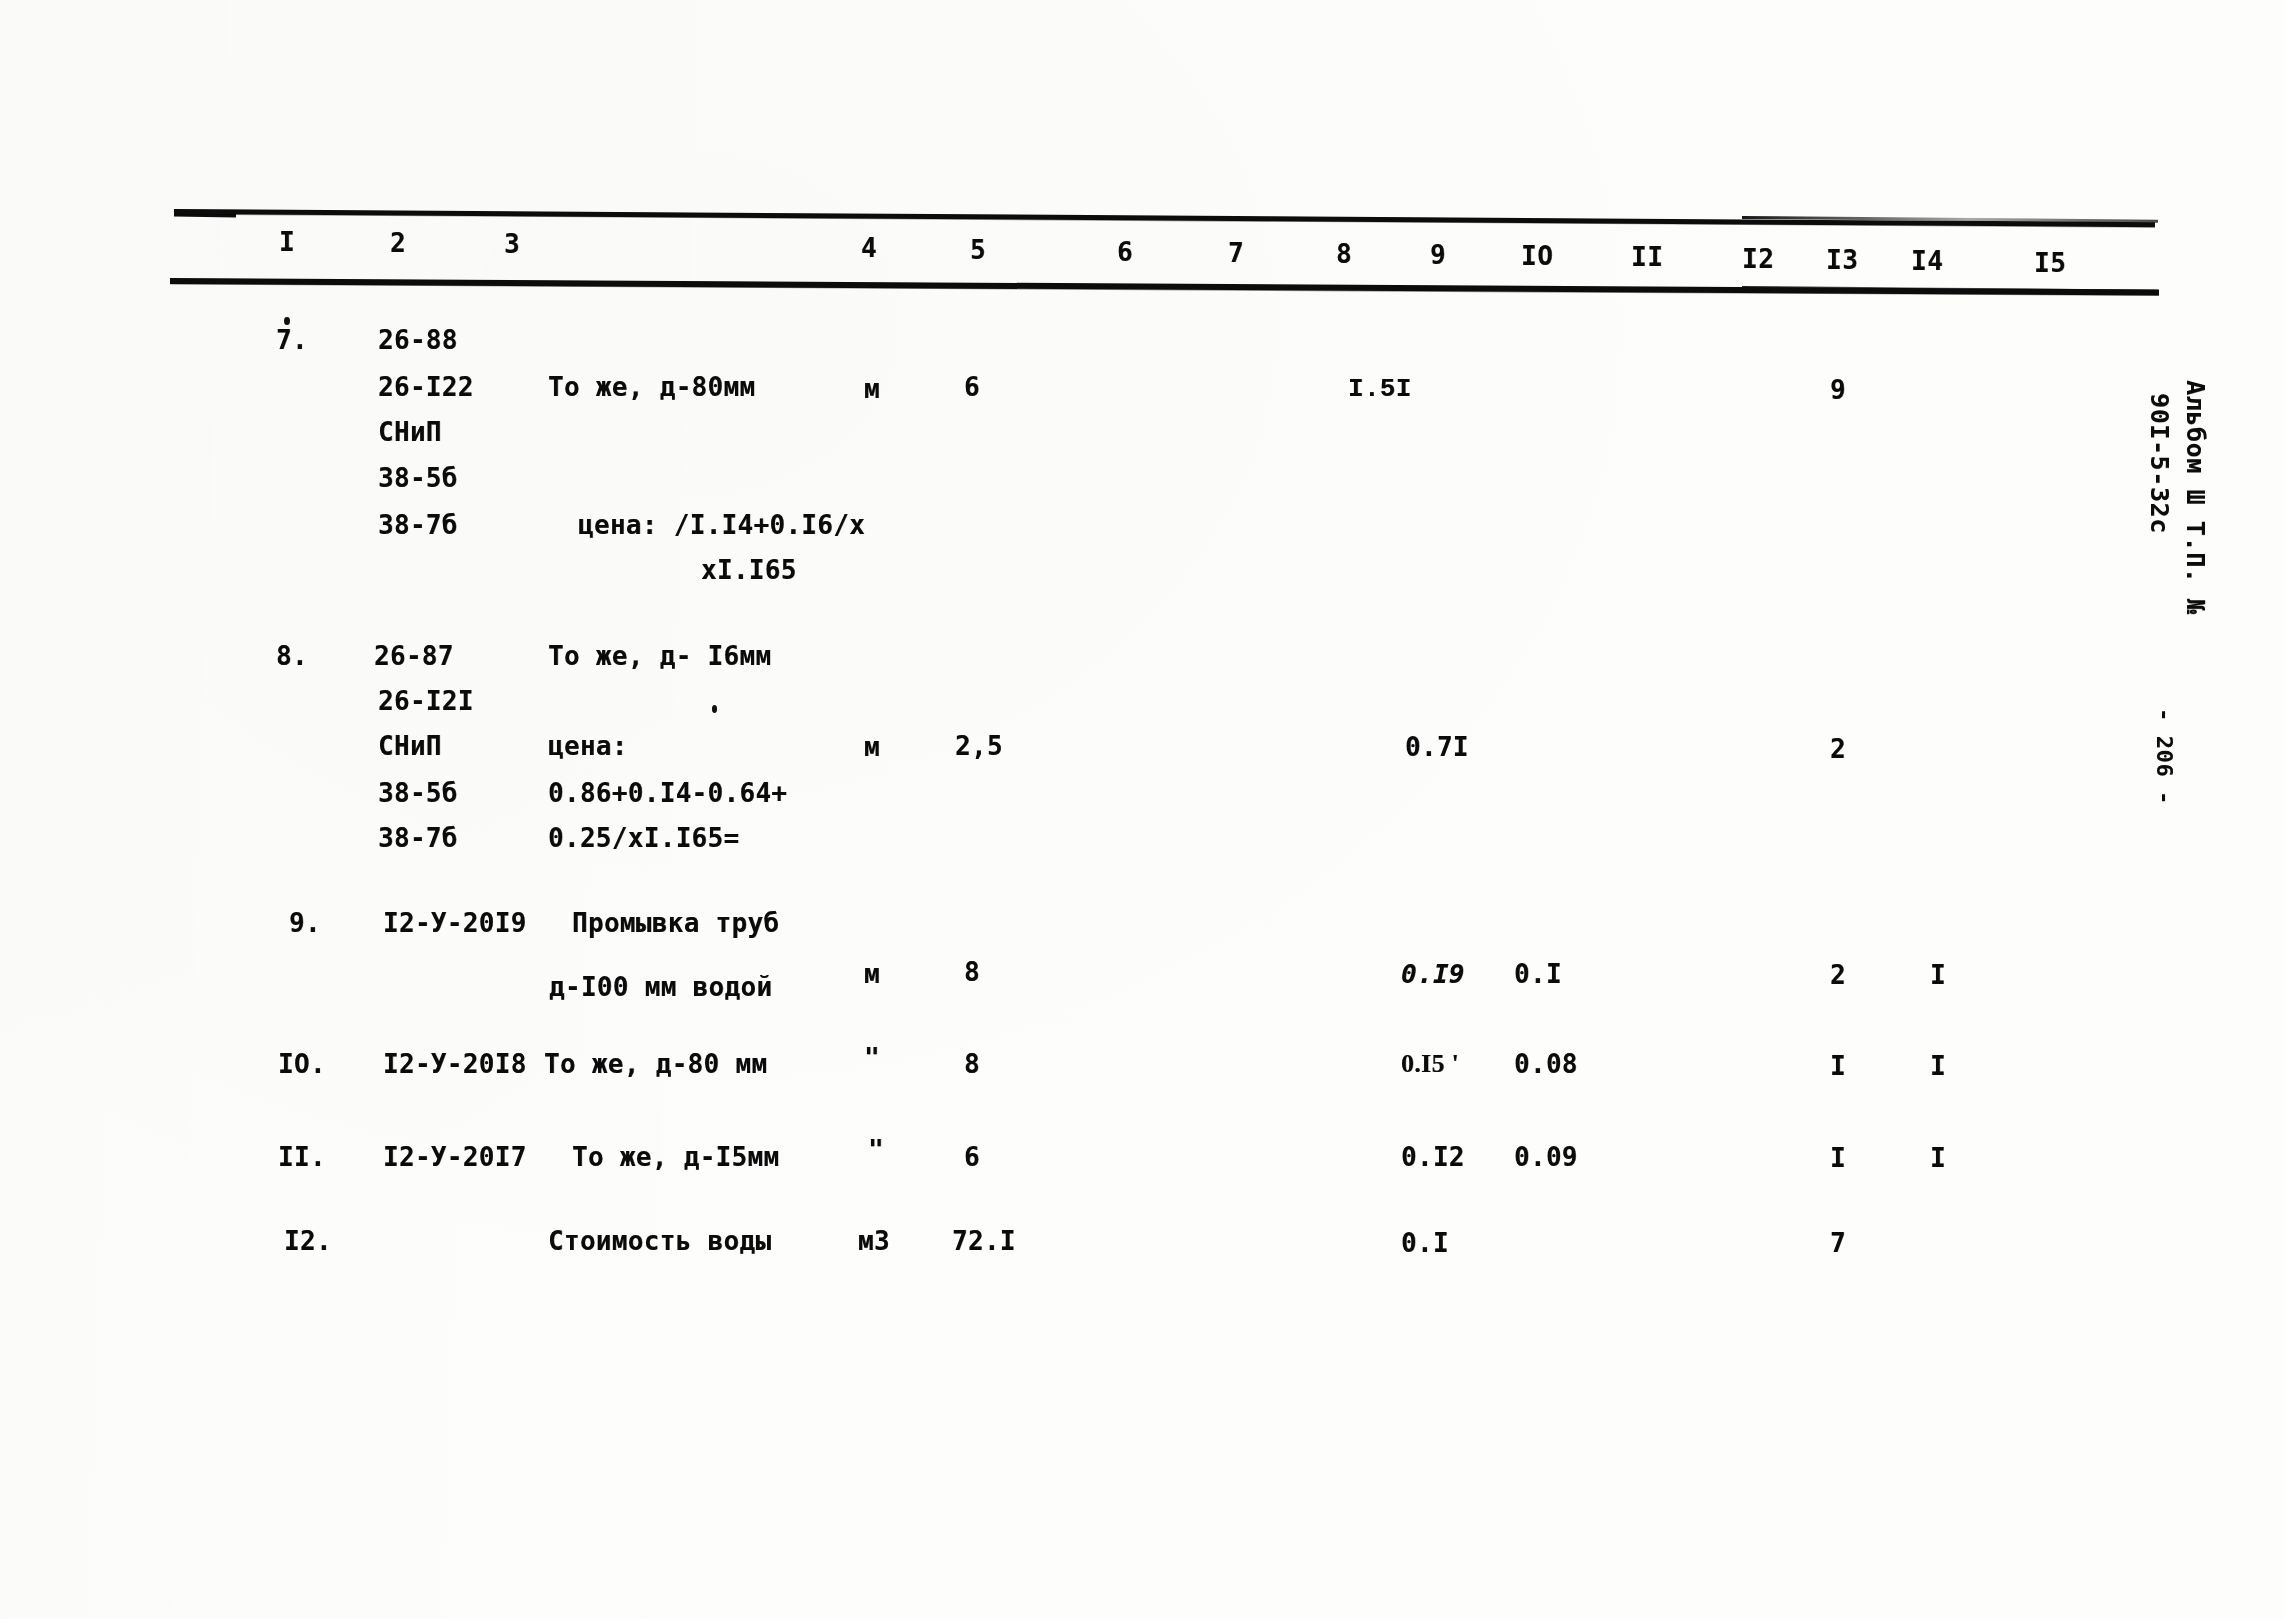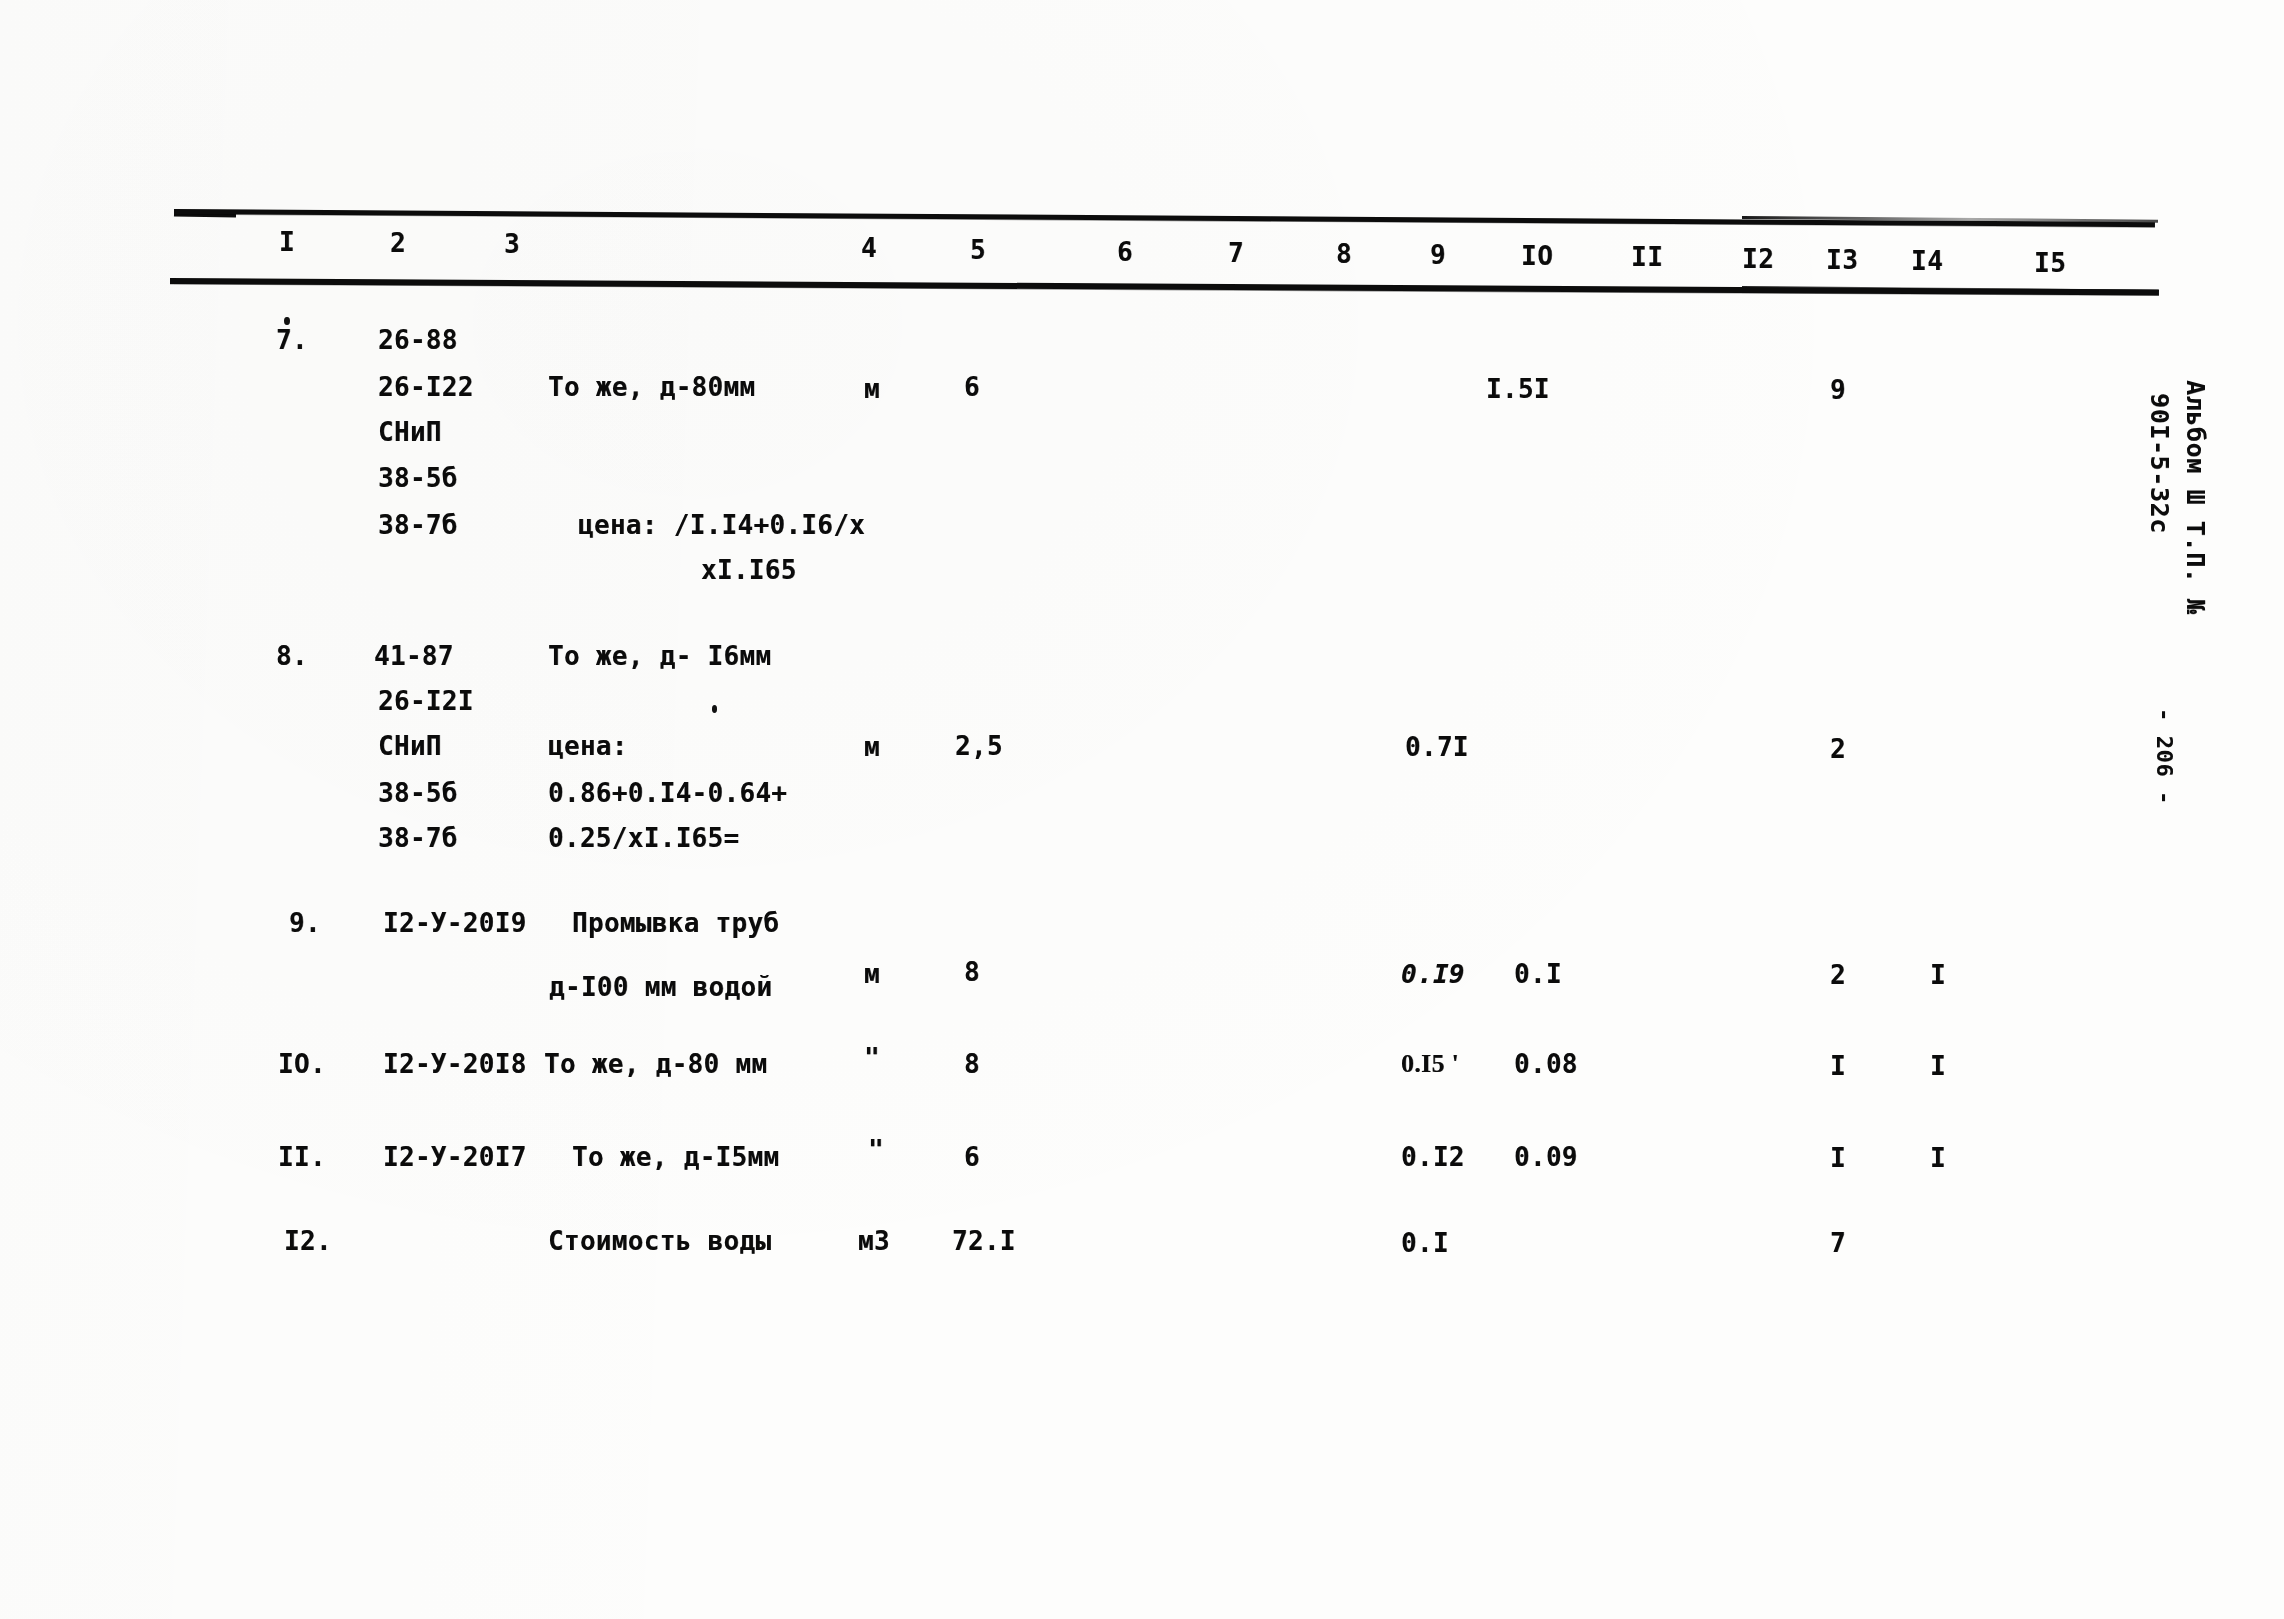--- a/index.html
+++ b/index.html
@@ -151,25 +151,25 @@
   <div class="tw" style="left:378px; top:419px;">СНиП</div>
   <div class="tw" style="left:378px; top:465px;">38-5б</div>
   <div class="tw" style="left:378px; top:512px;">38-7б</div>
 
   <div class="tw" style="left:548px;  top:374px;">То же, д-80мм</div>
   <div class="tw" style="left:578px;  top:512px;">цена: /I.I4+0.I6/х</div>
   <div class="tw" style="left:701px; top:557px;">хI.I65</div>
 
   <div class="tw" style="left:864px; top:376px;">м</div>
   <div class="tw" style="left:964px; top:374px;">6</div>
-  <div class="tw" style="left:1486px; top:376px;">I.5I</div>
+  <div class="tw" style="left:1348px; top:376px;font-family:Liberation Mono, monospace;">I.5I</div>
   <div class="tw" style="left:1830px; top:377px;">9</div>
 
   <div class="tw" style="left:276px; top:643px;">8.</div>
-  <div class="tw" style="left:374px; top:643px;">41-87</div>
+  <div class="tw" style="left:374px; top:643px;">26-87</div>
   <div class="tw" style="left:378px; top:688px;">26-I2I</div>
   <div class="tw" style="left:378px; top:733px;">СНиП</div>
   <div class="tw" style="left:378px; top:780px;">38-5б</div>
   <div class="tw" style="left:378px; top:825px;">38-7б</div>
 
   <div class="tw" style="left:548px; top:643px;">То же, д- I6мм</div>
   <div class="speck" style="left:712px; top:705px; width:5.2px; height:7.8px;"></div>
   <div class="tw" style="left:548px; top:733px;">цена:</div>
   <div class="tw" style="left:548px; top:780px;">0.86+0.I4-0.64+</div>
   <div class="tw" style="left:548px; top:825px;">0.25/хI.I65=</div>

